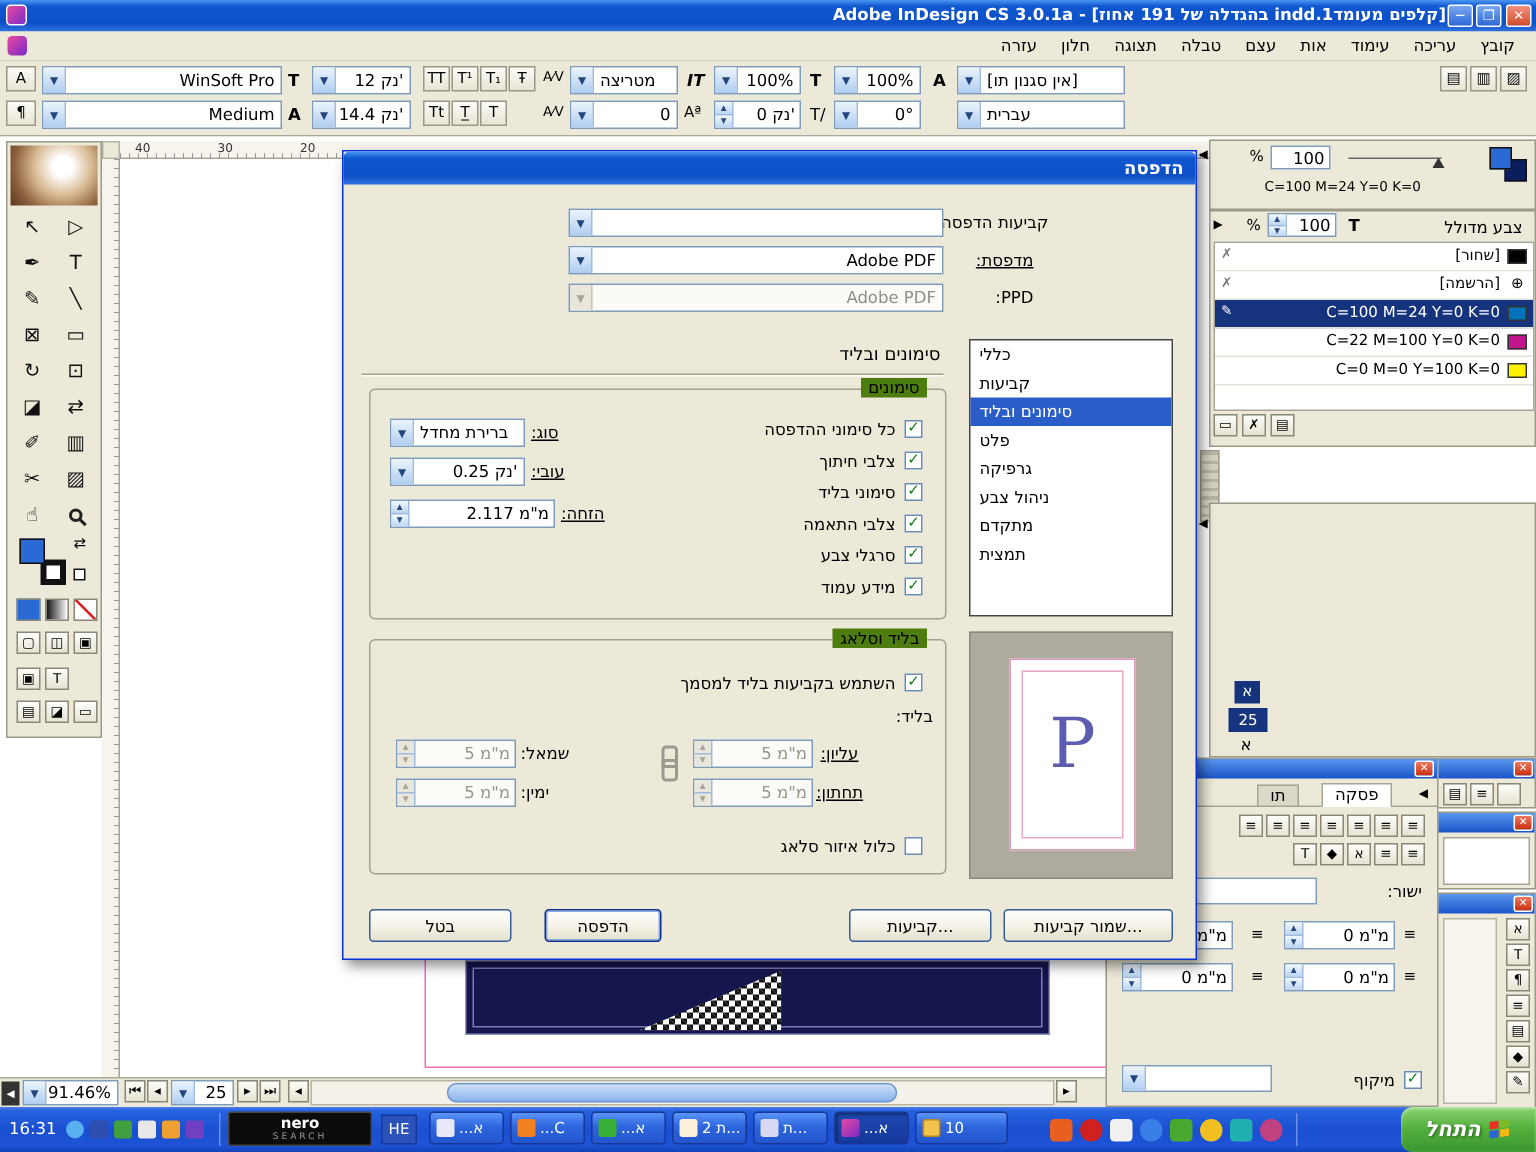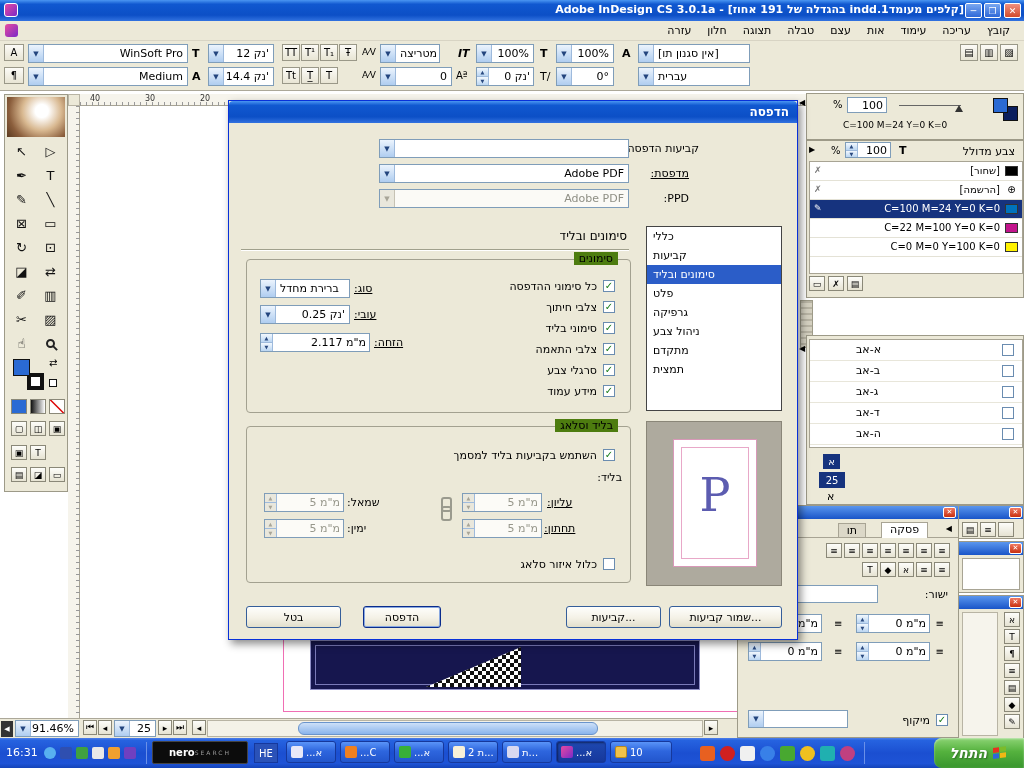--- a/index.html
+++ b/index.html
@@ -97,21 +97,21 @@
     <span class="a" style="left:192px;top:6px;font-weight:bold">T</span>
     <div class="a combo" style="left:208px;top:3px;width:66px">
         <span class="da"></span>
         <span class="val num">12 נק'</span>
       </div>
     <span class="a icobtn" style="left:282px;top:3px">TT</span>
     <span class="a icobtn" style="left:301px;top:3px">T¹</span>
     <span class="a icobtn" style="left:320px;top:3px">T₁</span>
     <span class="a icobtn" style="left:339px;top:3px">Ŧ</span>
     <span class="a" style="left:362px;top:6px;font-size:9px">A⁄V</span>
-    <div class="a combo" style="left:380px;top:3px;width:60px">
+    <div class="a combo" style="left:380px;top:3px;width:72px">
         <span class="da"></span>
         <span class="val">מטריצה</span>
       </div>
     <span class="a" style="left:458px;top:6px;font-style:italic;font-weight:bold">IT</span>
     <div class="a combo" style="left:476px;top:3px;width:58px">
         <span class="da"></span>
         <span class="val num">100%</span>
       </div>
     <span class="a" style="left:540px;top:6px;font-weight:bold">T</span>
     <div class="a combo" style="left:556px;top:3px;width:58px">
@@ -292,42 +292,20 @@
       <span class="mini">▭</span>
       <span class="mini">✗</span>
       <span class="mini">▤</span>
     </div>
   </div>
 
   <div class="a" style="left:800px;top:300px;width:13px;height:48px;background:#D4D0C0;border:1px solid #9D9A88;background-image:repeating-linear-gradient(180deg,#B8B4A4 0 2px,transparent 2px 6px)"></div>
 
   <div class="a pal" style="left:806px;top:335px;width:218px;height:170px;z-index:15">
     <span class="a" style="left:-8px;top:8px;font-size:8px">◀</span>
-    <div class="a" style="left:2px;top:3px;width:214px;height:109px;background:#fff;border:1px solid #A8A494;overflow:hidden">
-      <div class="strow">
-          <span class="a lbl" style="left:46px;top:3px">א-אב</span>
-          <span class="a chk" style="right:8px;top:4px"></span>
-        </div>
-      <div class="strow">
-          <span class="a lbl" style="left:46px;top:3px">ב-אב</span>
-          <span class="a chk" style="right:8px;top:4px"></span>
-        </div>
-      <div class="strow">
-          <span class="a lbl" style="left:46px;top:3px">ג-אב</span>
-          <span class="a chk" style="right:8px;top:4px"></span>
-        </div>
-      <div class="strow">
-          <span class="a lbl" style="left:46px;top:3px">ד-אב</span>
-          <span class="a chk" style="right:8px;top:4px"></span>
-        </div>
-      <div class="strow">
-          <span class="a lbl" style="left:46px;top:3px">ה-אב</span>
-          <span class="a chk" style="right:8px;top:4px"></span>
-        </div>
-    </div>
     <div class="a" style="left:16px;top:118px;width:17px;height:15px;background:#16337E;color:#fff;display:flex;align-items:center;justify-content:center;font-size:10px">
         <span>א</span>
       </div>
     <div class="a" style="left:12px;top:136px;width:26px;height:16px;background:#16337E;color:#fff;display:flex;align-items:center;justify-content:center;font-size:10px">
         <span>25</span>
       </div>
     <span class="a lbl" style="left:20px;top:154px">א</span>
   </div>
 
   <div class="a pal" style="left:737px;top:505px;width:222px;height:233px;z-index:25">
@@ -614,21 +592,21 @@
   <div class="a" style="left:0;top:738px;width:1024px;height:30px;background:linear-gradient(180deg,#4E7EE8 0%,#2663E0 8%,#1B4FD1 50%,#1E53D6 85%,#1443B8 100%);z-index:100">
     <span class="a" style="left:6px;top:8px;color:#fff;font-size:11px">16:31</span>
     <span class="a tico" style="left:44px;top:9px;background:#58B0F0;border-radius:50%"></span>
     <span class="a tico" style="left:60px;top:9px;background:#2F4FB0"></span>
     <span class="a tico" style="left:76px;top:9px;background:#40A040"></span>
     <span class="a tico" style="left:92px;top:9px;background:#E8E8E8"></span>
     <span class="a tico" style="left:108px;top:9px;background:#F0A030"></span>
     <span class="a tico" style="left:124px;top:9px;background:#7040C0"></span>
     <div class="a" style="left:146px;top:4px;width:1px;height:22px;background:#6A90E8"></div>
 
-    <div class="a" style="left:152px;top:3px;width:96px;height:23px;background:#0C0C0C;border:1px solid #444;border-radius:2px;display:flex;flex-direction:row;align-items:center;justify-content:center;line-height:1">
+    <div class="a" style="left:152px;top:3px;width:96px;height:23px;background:#0C0C0C;border:1px solid #444;border-radius:2px;display:flex;flex-direction:column;align-items:center;justify-content:center;line-height:1">
       <span style="color:#fff;font-weight:bold;font-size:10px">nero</span>
       <span style="color:#999;font-size:6px;letter-spacing:2px">SEARCH</span>
     </div>
     <div class="a" style="left:254px;top:5px;width:24px;height:20px;background:#2A52B8;border:1px solid #16389C;color:#fff;font-size:10px;display:flex;align-items:center;justify-content:center">
         <span>HE</span>
       </div>
 
     <div class="tbtn" style="left:286px;width:50px">
         <span class="tico" style="background:#E8E8F8"></span>
         <span>...א</span>

